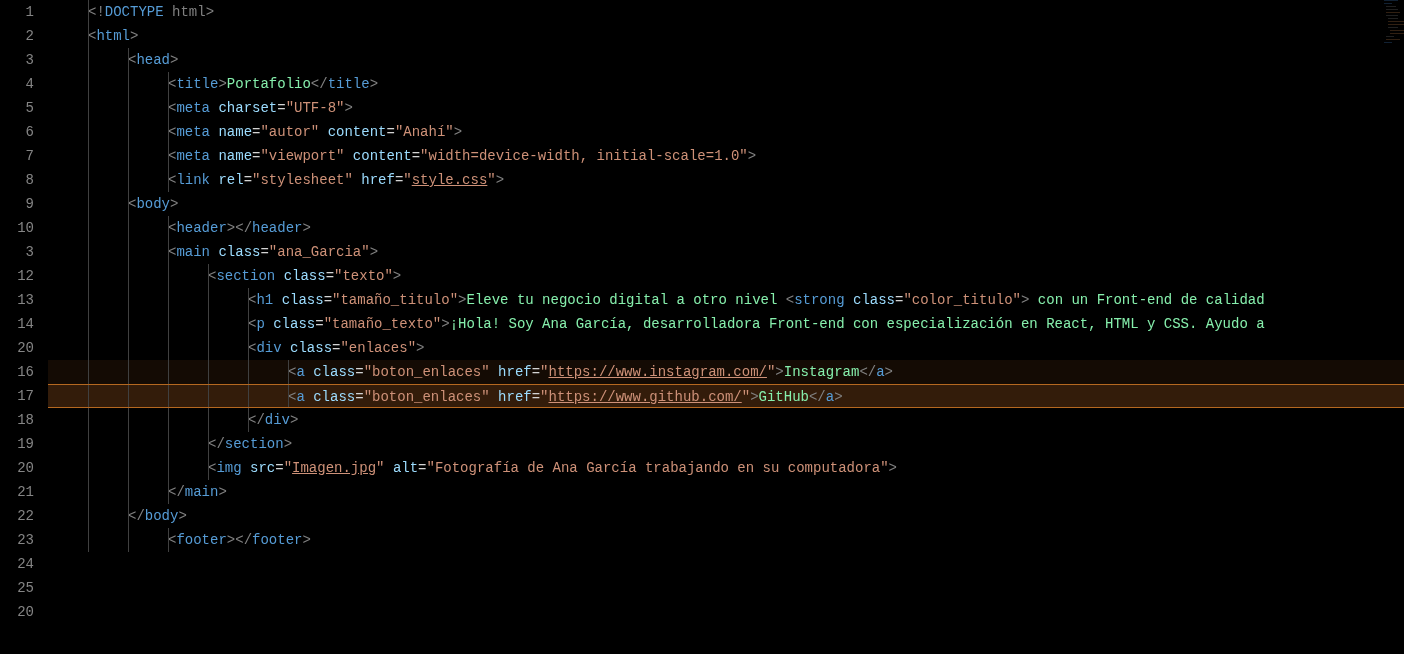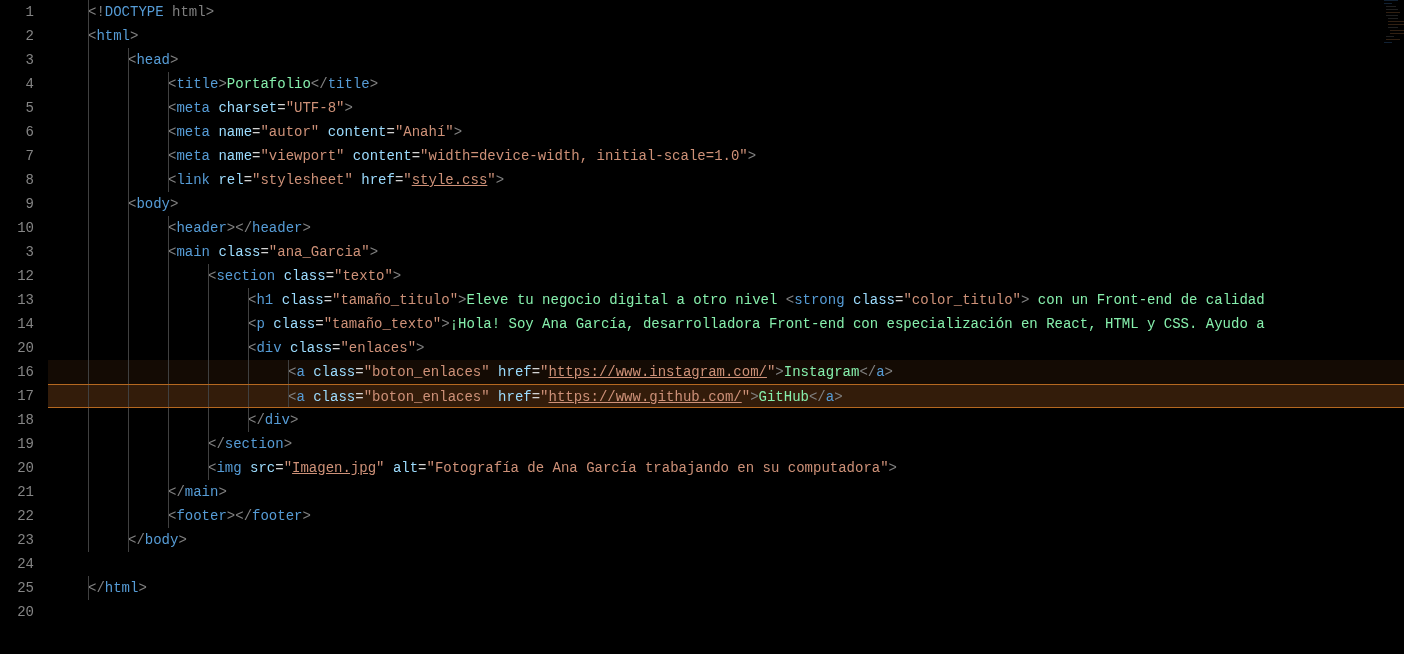--- a/index.html
+++ b/index.html
@@ -94,24 +94,23 @@
       <div class="line"><span class="indent-guide" style="left: 40px;"></span><span class="indent-guide" style="left: 80px;"></span><span class="indent-guide" style="left: 120px;"></span><span class="indent-guide" style="left: 160px;"></span><span style="display: inline-block; width: 160px;"></span><span class="p">&lt;</span><span class="t">section</span><span class="tx"> </span><span class="a">class</span><span class="eq">=</span><span class="s">"texto"</span><span class="p">&gt;</span></div>
       <div class="line"><span class="indent-guide" style="left: 40px;"></span><span class="indent-guide" style="left: 80px;"></span><span class="indent-guide" style="left: 120px;"></span><span class="indent-guide" style="left: 160px;"></span><span class="indent-guide" style="left: 200px;"></span><span style="display: inline-block; width: 200px;"></span><span class="p">&lt;</span><span class="t">h1</span><span class="tx"> </span><span class="a">class</span><span class="eq">=</span><span class="s">"tamaño_titulo"</span><span class="p">&gt;</span><span class="tx">Eleve tu negocio digital a otro nivel </span><span class="p">&lt;</span><span class="t">strong</span><span class="tx"> </span><span class="a">class</span><span class="eq">=</span><span class="s">"color_titulo"</span><span class="p">&gt;</span><span class="tx"> con un Front-end de calidad</span></div>
       <div class="line"><span class="indent-guide" style="left: 40px;"></span><span class="indent-guide" style="left: 80px;"></span><span class="indent-guide" style="left: 120px;"></span><span class="indent-guide" style="left: 160px;"></span><span class="indent-guide" style="left: 200px;"></span><span style="display: inline-block; width: 200px;"></span><span class="p">&lt;</span><span class="t">p</span><span class="tx"> </span><span class="a">class</span><span class="eq">=</span><span class="s">"tamaño_texto"</span><span class="p">&gt;</span><span class="tx">¡Hola! Soy Ana García, desarrolladora Front-end con especialización en React, HTML y CSS. Ayudo a</span></div>
       <div class="line"><span class="indent-guide" style="left: 40px;"></span><span class="indent-guide" style="left: 80px;"></span><span class="indent-guide" style="left: 120px;"></span><span class="indent-guide" style="left: 160px;"></span><span class="indent-guide" style="left: 200px;"></span><span style="display: inline-block; width: 200px;"></span><span class="p">&lt;</span><span class="t">div</span><span class="tx"> </span><span class="a">class</span><span class="eq">=</span><span class="s">"enlaces"</span><span class="p">&gt;</span></div>
       <div class="line hl17"><span class="indent-guide" style="left: 40px;"></span><span class="indent-guide" style="left: 80px;"></span><span class="indent-guide" style="left: 120px;"></span><span class="indent-guide" style="left: 160px;"></span><span class="indent-guide" style="left: 200px;"></span><span class="indent-guide" style="left: 240px;"></span><span style="display: inline-block; width: 240px;"></span><span class="p">&lt;</span><span class="t">a</span><span class="tx"> </span><span class="a">class</span><span class="eq">=</span><span class="s">"boton_enlaces"</span><span class="tx"> </span><span class="a">href</span><span class="eq">=</span><span class="s">"</span><span class="u">https://www.instagram.com/</span><span class="s">"</span><span class="p">&gt;</span><span class="tx">Instagram</span><span class="p">&lt;/</span><span class="t">a</span><span class="p">&gt;</span></div>
       <div class="line hl18"><span class="indent-guide" style="left: 40px;"></span><span class="indent-guide" style="left: 80px;"></span><span class="indent-guide" style="left: 120px;"></span><span class="indent-guide" style="left: 160px;"></span><span class="indent-guide" style="left: 200px;"></span><span class="indent-guide" style="left: 240px;"></span><span style="display: inline-block; width: 240px;"></span><span class="p">&lt;</span><span class="t">a</span><span class="tx"> </span><span class="a">class</span><span class="eq">=</span><span class="s">"boton_enlaces"</span><span class="tx"> </span><span class="a">href</span><span class="eq">=</span><span class="s">"</span><span class="u">https://www.github.com/</span><span class="s">"</span><span class="p">&gt;</span><span class="tx">GitHub</span><span class="p">&lt;/</span><span class="t">a</span><span class="p">&gt;</span></div>
       <div class="line"><span class="indent-guide" style="left: 40px;"></span><span class="indent-guide" style="left: 80px;"></span><span class="indent-guide" style="left: 120px;"></span><span class="indent-guide" style="left: 160px;"></span><span class="indent-guide" style="left: 200px;"></span><span style="display: inline-block; width: 200px;"></span><span class="p">&lt;/</span><span class="t">div</span><span class="p">&gt;</span></div>
       <div class="line"><span class="indent-guide" style="left: 40px;"></span><span class="indent-guide" style="left: 80px;"></span><span class="indent-guide" style="left: 120px;"></span><span class="indent-guide" style="left: 160px;"></span><span style="display: inline-block; width: 160px;"></span><span class="p">&lt;/</span><span class="t">section</span><span class="p">&gt;</span></div>
       <div class="line"><span class="indent-guide" style="left: 40px;"></span><span class="indent-guide" style="left: 80px;"></span><span class="indent-guide" style="left: 120px;"></span><span class="indent-guide" style="left: 160px;"></span><span style="display: inline-block; width: 160px;"></span><span class="p">&lt;</span><span class="t">img</span><span class="tx"> </span><span class="a">src</span><span class="eq">=</span><span class="s">"</span><span class="u">Imagen.jpg</span><span class="s">"</span><span class="tx"> </span><span class="a">alt</span><span class="eq">=</span><span class="s">"Fotografía de Ana García trabajando en su computadora"</span><span class="p">&gt;</span></div>
       <div class="line"><span class="indent-guide" style="left: 40px;"></span><span class="indent-guide" style="left: 80px;"></span><span class="indent-guide" style="left: 120px;"></span><span style="display: inline-block; width: 120px;"></span><span class="p">&lt;/</span><span class="t">main</span><span class="p">&gt;</span></div>
+      <div class="line"><span class="indent-guide" style="left: 40px;"></span><span class="indent-guide" style="left: 80px;"></span><span style="display: inline-block; width: 80px;"></span><span class="p">&lt;/</span><span class="t">body</span><span class="p">&gt;</span></div>
       <div class="line"><span class="indent-guide" style="left: 40px;"></span><span class="indent-guide" style="left: 80px;"></span><span class="indent-guide" style="left: 120px;"></span><span style="display: inline-block; width: 120px;"></span><span class="p">&lt;</span><span class="t">footer</span><span class="p">&gt;&lt;/</span><span class="t">footer</span><span class="p">&gt;</span></div>
-      <div class="line"><span class="indent-guide" style="left: 40px;"></span><span class="indent-guide" style="left: 80px;"></span><span style="display: inline-block; width: 80px;"></span><span class="p">&lt;/</span><span class="t">body</span><span class="p">&gt;</span></div>
       <div class="line"><span style="display: inline-block; width: 0px;"></span></div>
-      <div class="line"><span class="indent-guide" style="left: 40px;"></span><span style="display: inline-block; width: 40px;"></span><span class="p">&lt;/</span><span class="t">html</span><span class="p">&gt;</span></div>
     </div>
   <div class="mini">
     <svg width="20" height="50" viewBox="0 0 20 50">
       <rect x="0" y="0" width="14" height="1" fill="#3a6da8"></rect>
       <rect x="0" y="3" width="8" height="1" fill="#3a6da8"></rect>
       <rect x="2" y="6" width="10" height="1" fill="#6a6a6a"></rect>
       <rect x="2" y="9" width="12" height="1" fill="#6a6a6a"></rect>
       <rect x="2" y="12" width="14" height="1" fill="#a26b3e"></rect>
       <rect x="2" y="15" width="12" height="1" fill="#6a6a6a"></rect>
       <rect x="4" y="18" width="10" height="1" fill="#6a6a6a"></rect>

